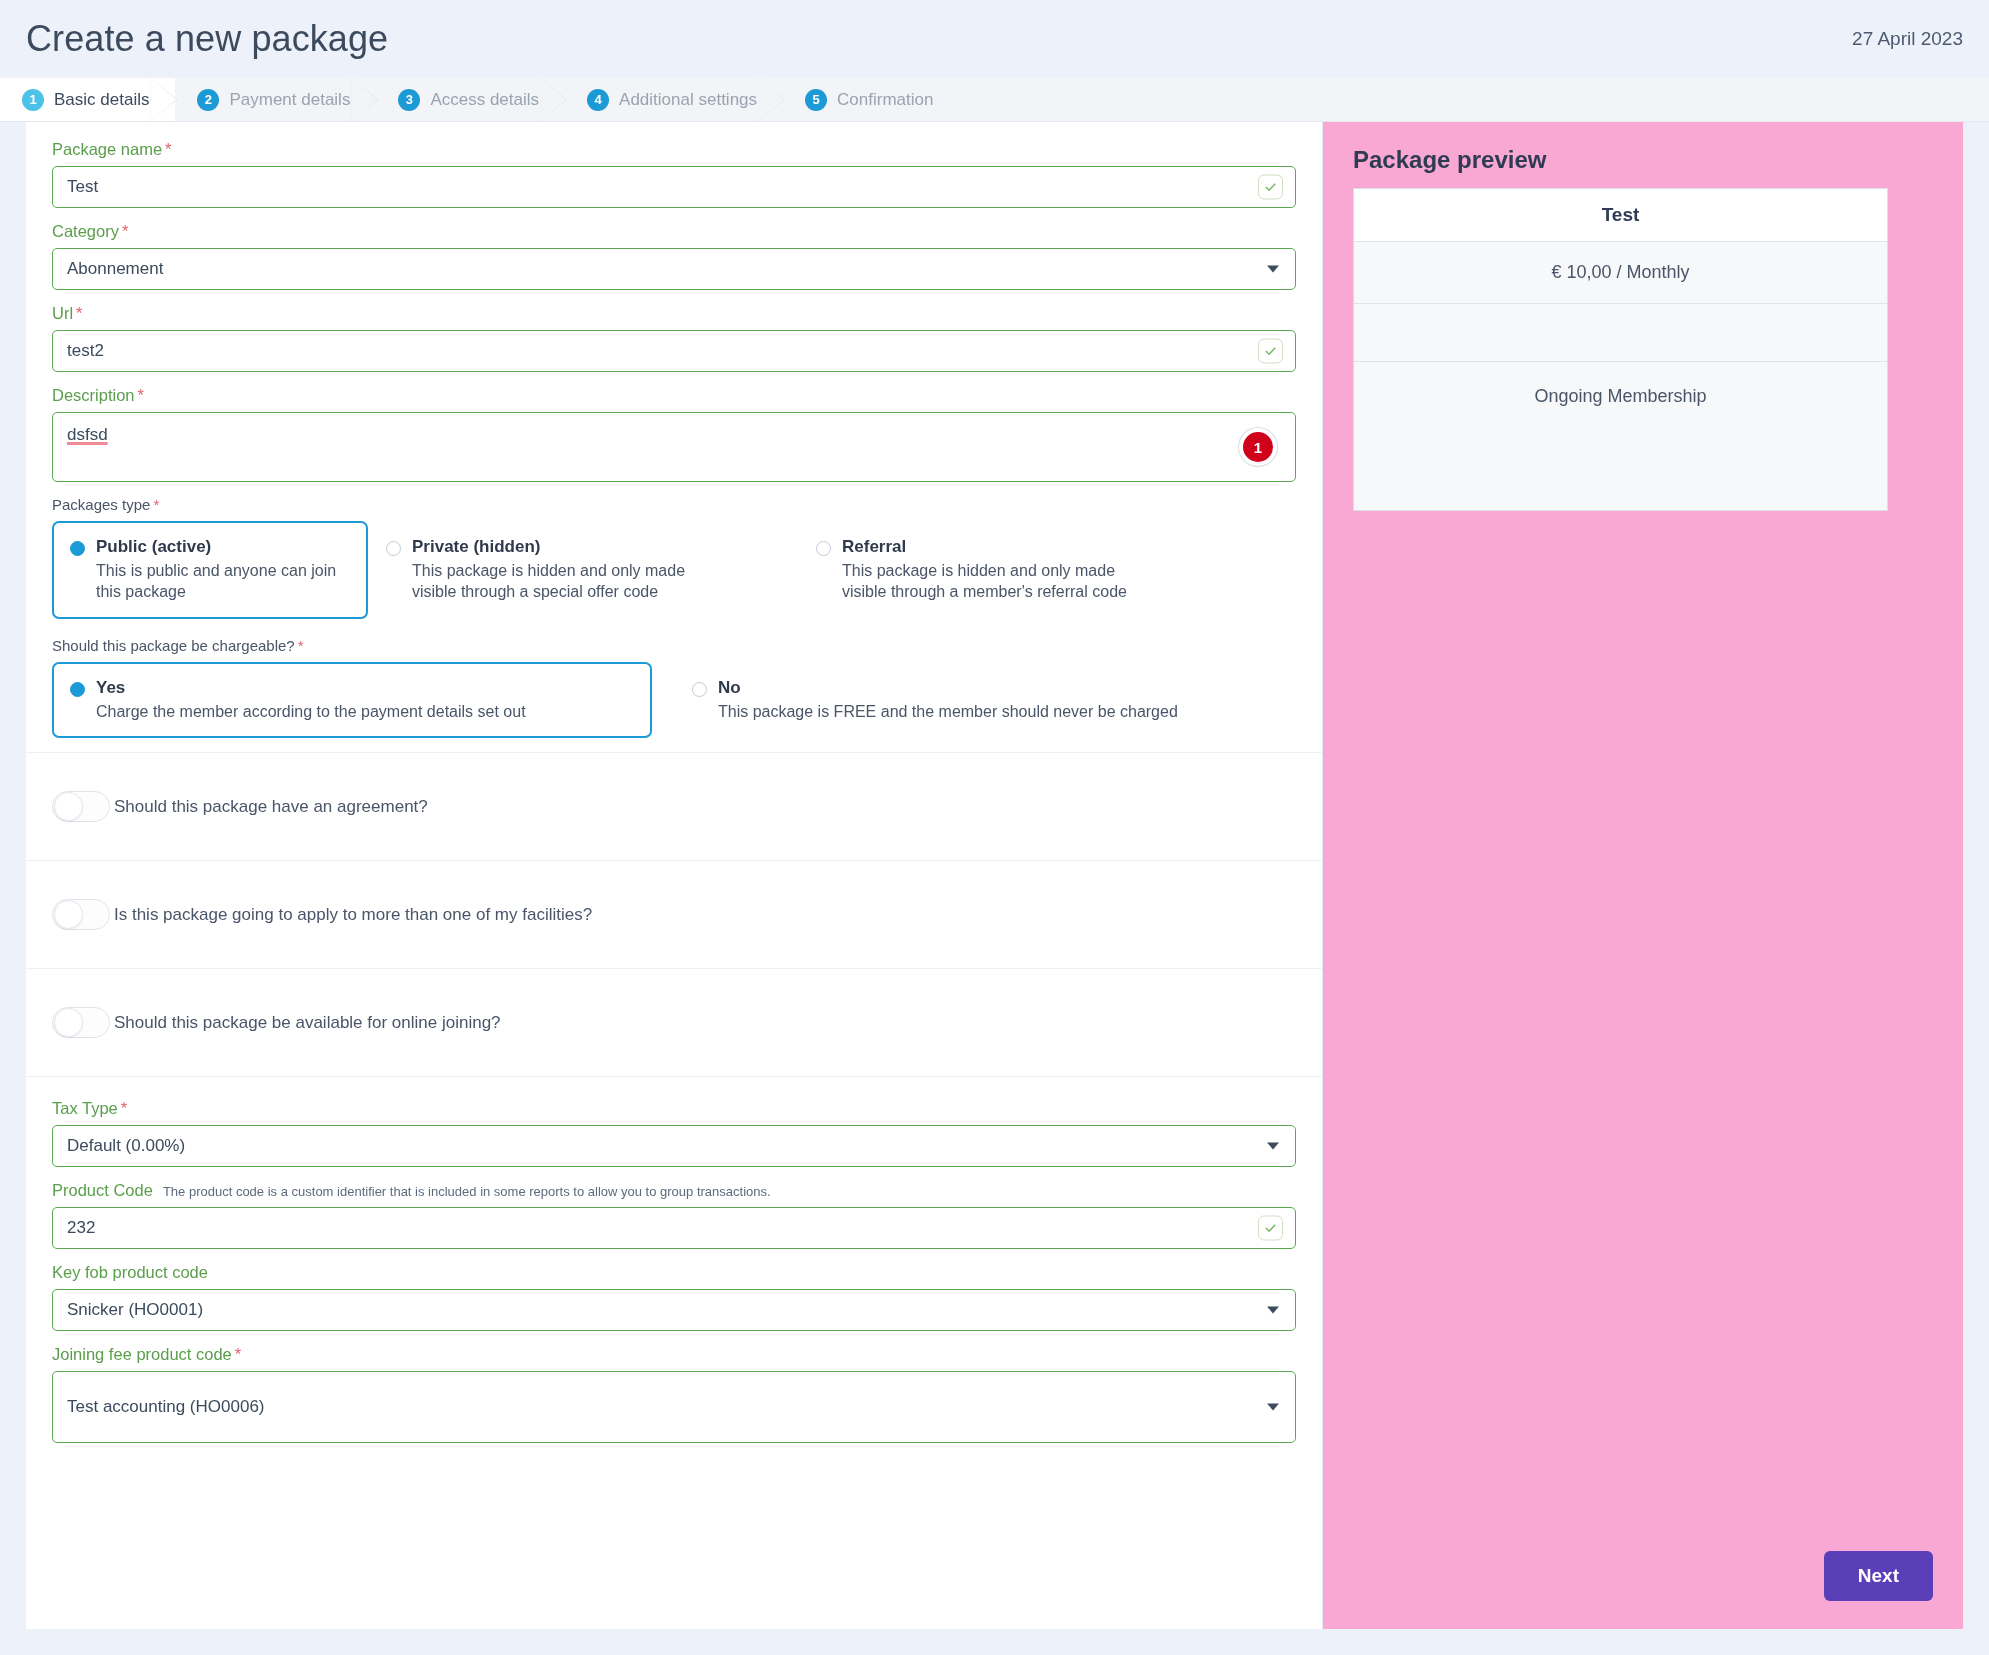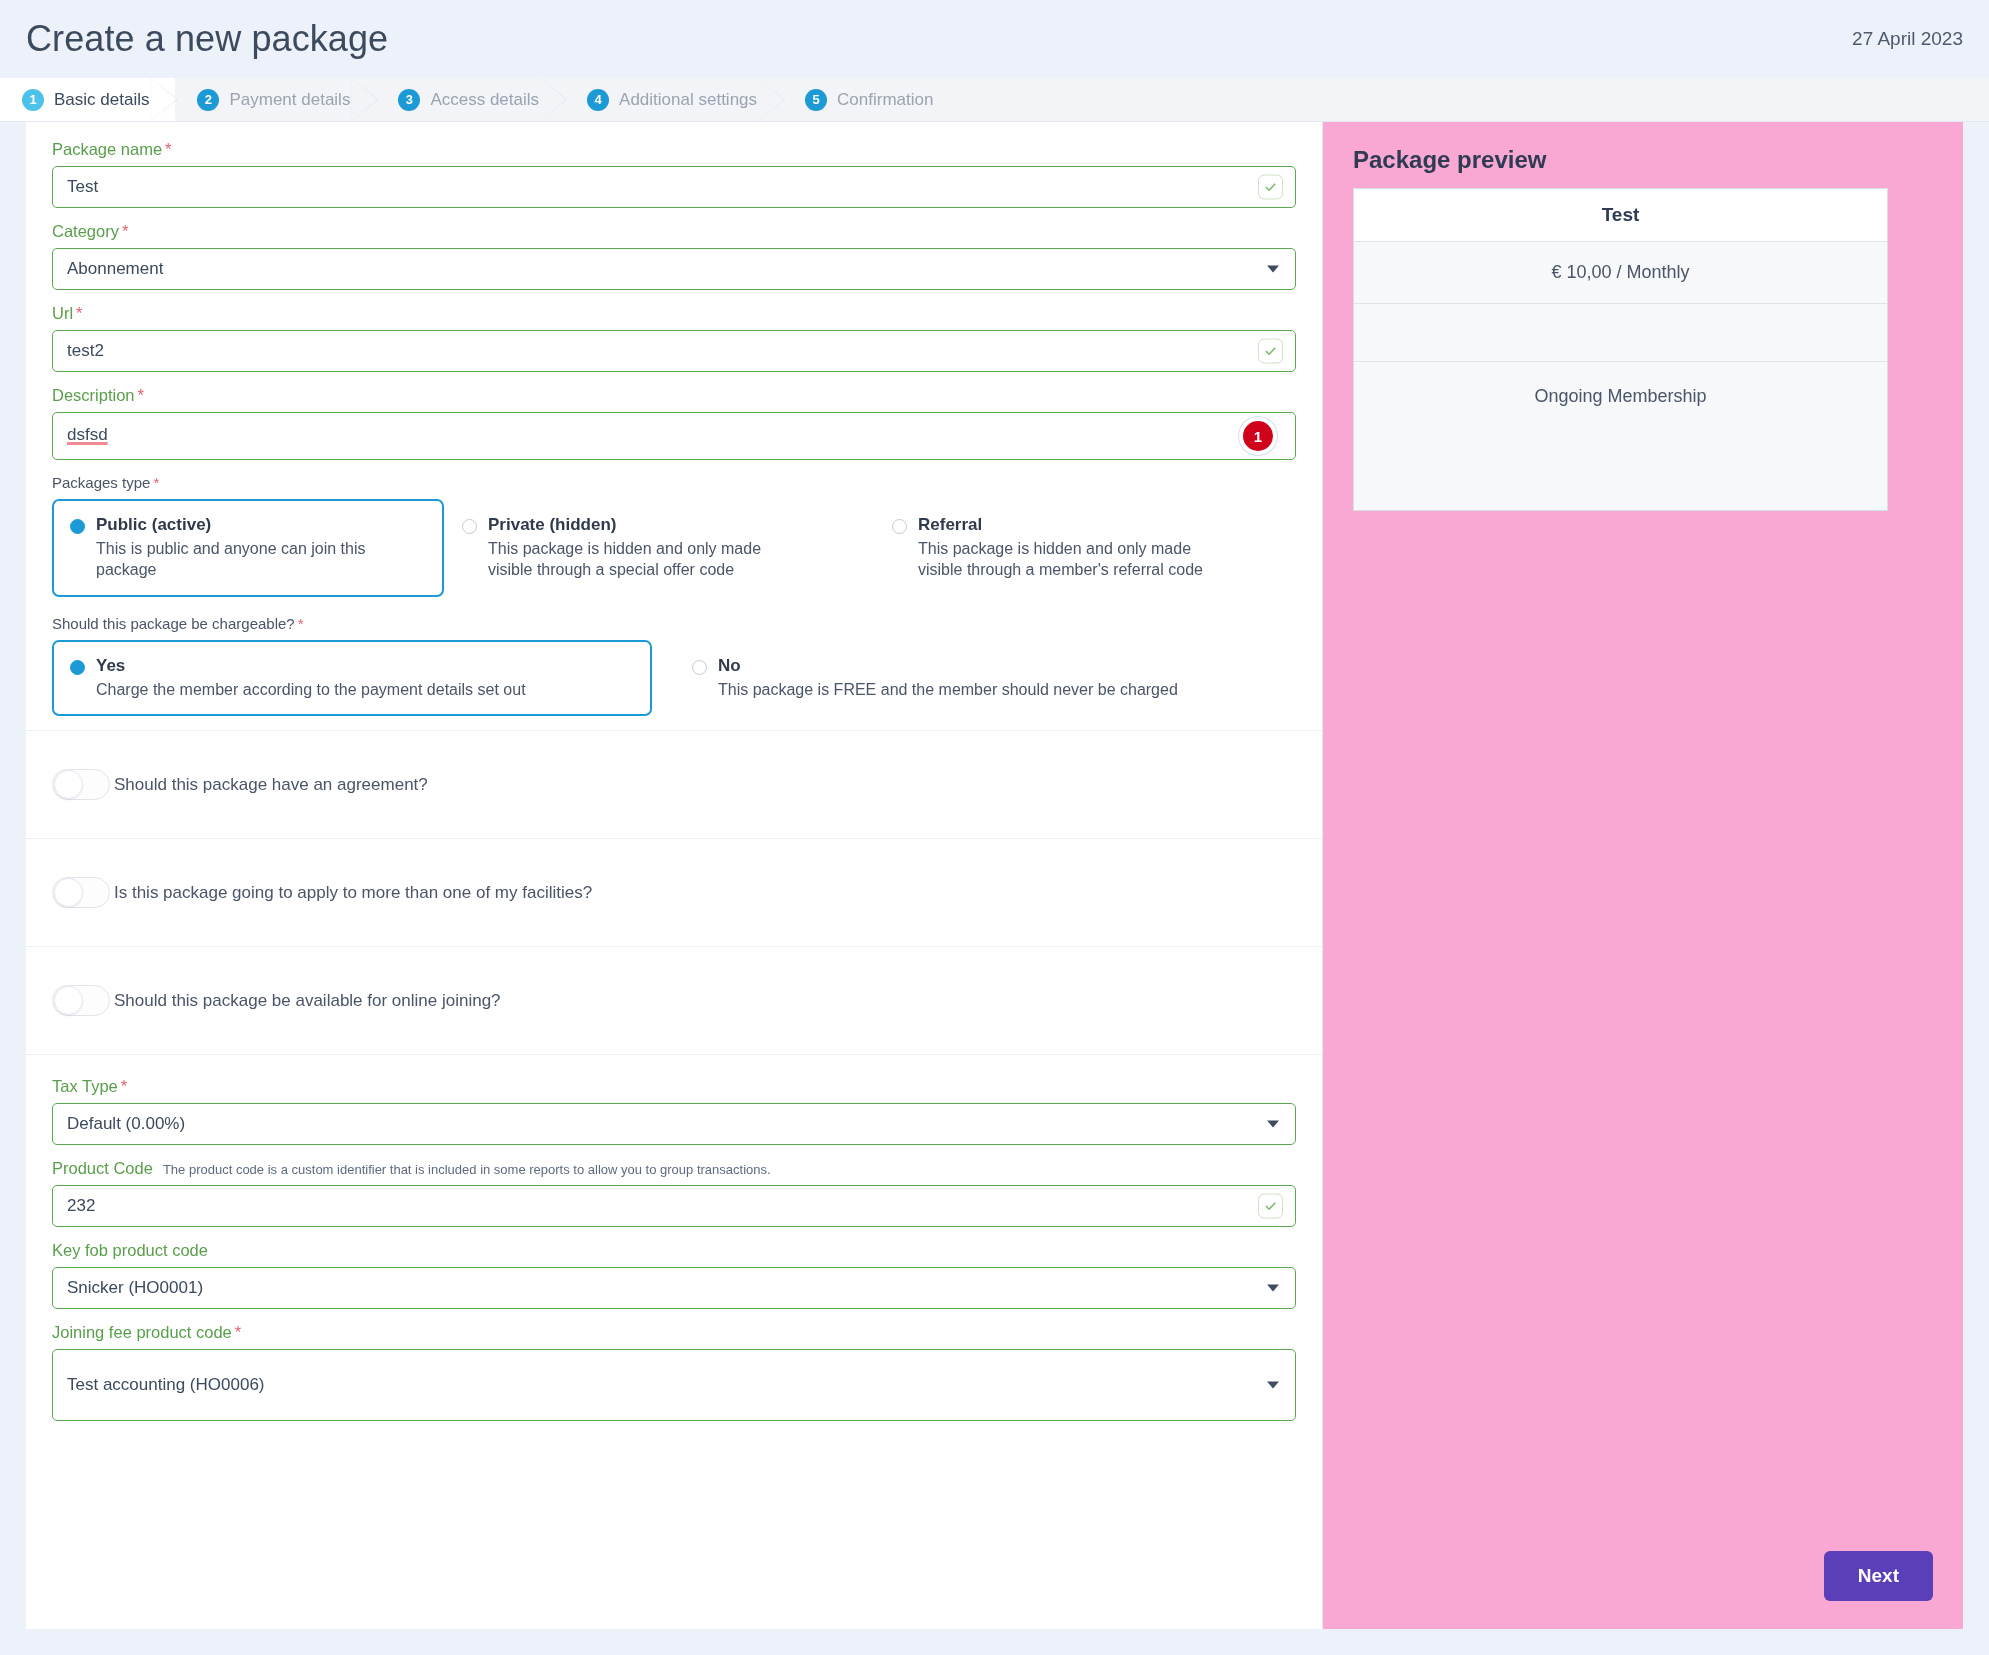--- a/index.html
+++ b/index.html
@@ -134,21 +134,21 @@
     padding: 0 14px;
     background: #fff;
     font-size: 17px;
     color: #3c4a5e;
   }
   .input-box.tall { height: 72px; align-items: center; }
   .textarea-box {
     position: relative;
     border: 1px solid #5aa84f;
     border-radius: 5px;
-    height: 48px;
+    height: 70px;
     background: #fff;
     padding: 12px 14px;
     font-size: 17px;
     color: #3c4a5e;
   }
   .spell {
     text-decoration: underline;
     text-decoration-color: #f08a94;
     text-decoration-style: solid;
     text-decoration-thickness: 2.5px;
@@ -367,21 +367,21 @@
           <label class="flabel"><span>Description</span><span class="req">*</span></label>
           <div class="textarea-box">
             <span class="spell">dsfsd</span>
             <span class="err-badge">1</span>
           </div>
         </div>
 
         <div class="field">
           <span class="group-label"><span>Packages type</span><span class="req">*</span></span>
           <div class="radio-row">
-            <div class="radio-opt selected" style="width:392px">
+            <div class="radio-opt selected" style="width:316px">
               <span class="rdot"></span>
               <div>
                 <div class="rtitle">Public (active)</div>
                 <div class="rdesc">This is public and anyone can join this package</div>
               </div>
             </div>
             <div class="radio-opt" style="width:430px">
               <span class="rdot"></span>
               <div>
                 <div class="rtitle">Private (hidden)</div>

